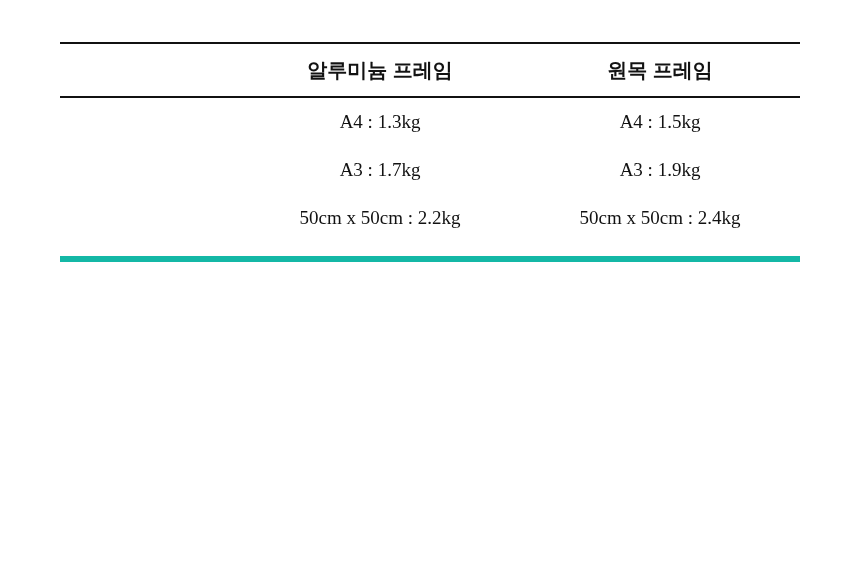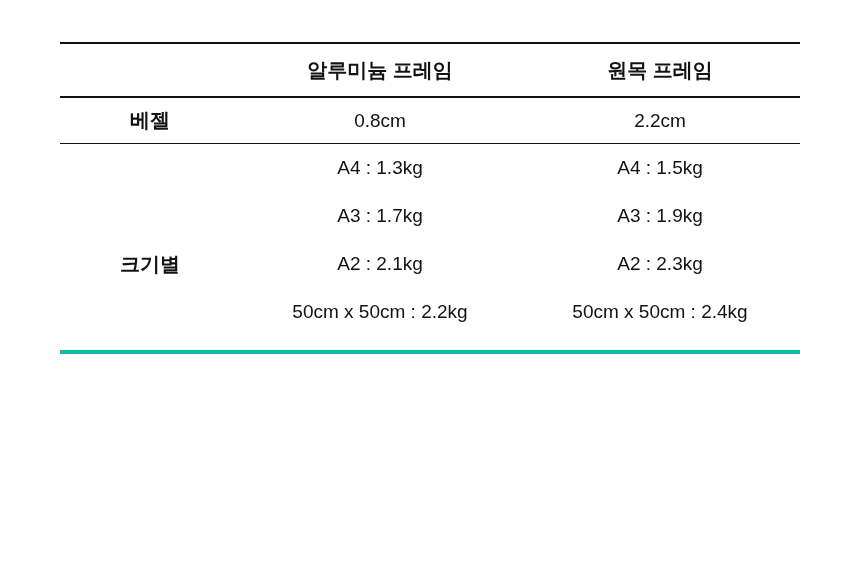--- a/index.html
+++ b/index.html
@@ -55,28 +55,29 @@
     height: 45px;
     border-bottom: 1px solid #111;
   }
   tbody tr.simple-row td.rowhead {
     font-weight: bold;
     font-size: 20px;
   }
   
   tbody tr.weight-row td {
     height: 48px;
+    font-family: Liberation Serif, serif;
   }
   tbody tr.weight-row td.rowhead {
     font-weight: bold;
     font-size: 20px;
     line-height: 1.75;
   }
   tbody tr.weight-last td {
-    border-bottom: 4px solid #14b8a6;
+    border-bottom: 6px solid #14b8a6;
     padding-bottom: 14px;
     height: 48px;
   }
 </style>
 </head>
 <body>
 
 <div class="page">
   <table class="spec">
     <colgroup>
@@ -85,41 +86,31 @@
       <col class="c2">
     </colgroup>
     <thead>
       <tr class="header-row">
         <th class="corner"></th>
         <th>알루미늄 프레임</th>
         <th>원목 프레임</th>
       </tr>
     </thead>
     <tbody>
-      <tr class="simple-row">
-        <td class="rowhead">베젤</td>
-        <td>0.8cm</td>
-        <td>2.2cm</td>
-      </tr>
 
       <tr class="weight-row">
         <td></td>
         <td>A4 : 1.3kg</td>
         <td>A4 : 1.5kg</td>
       </tr>
       <tr class="weight-row">
         <td></td>
         <td>A3 : 1.7kg</td>
         <td>A3 : 1.9kg</td>
       </tr>
-      <tr class="weight-row">
-        <td class="rowhead">크기별</td>
-        <td>A2 : 2.1kg</td>
-        <td>A2 : 2.3kg</td>
-      </tr>
       <tr class="weight-row weight-last">
         <td></td>
         <td>50cm x 50cm : 2.2kg</td>
         <td>50cm x 50cm : 2.4kg</td>
       </tr>
     </tbody>
   </table>
 </div>
 
 </body></html>

